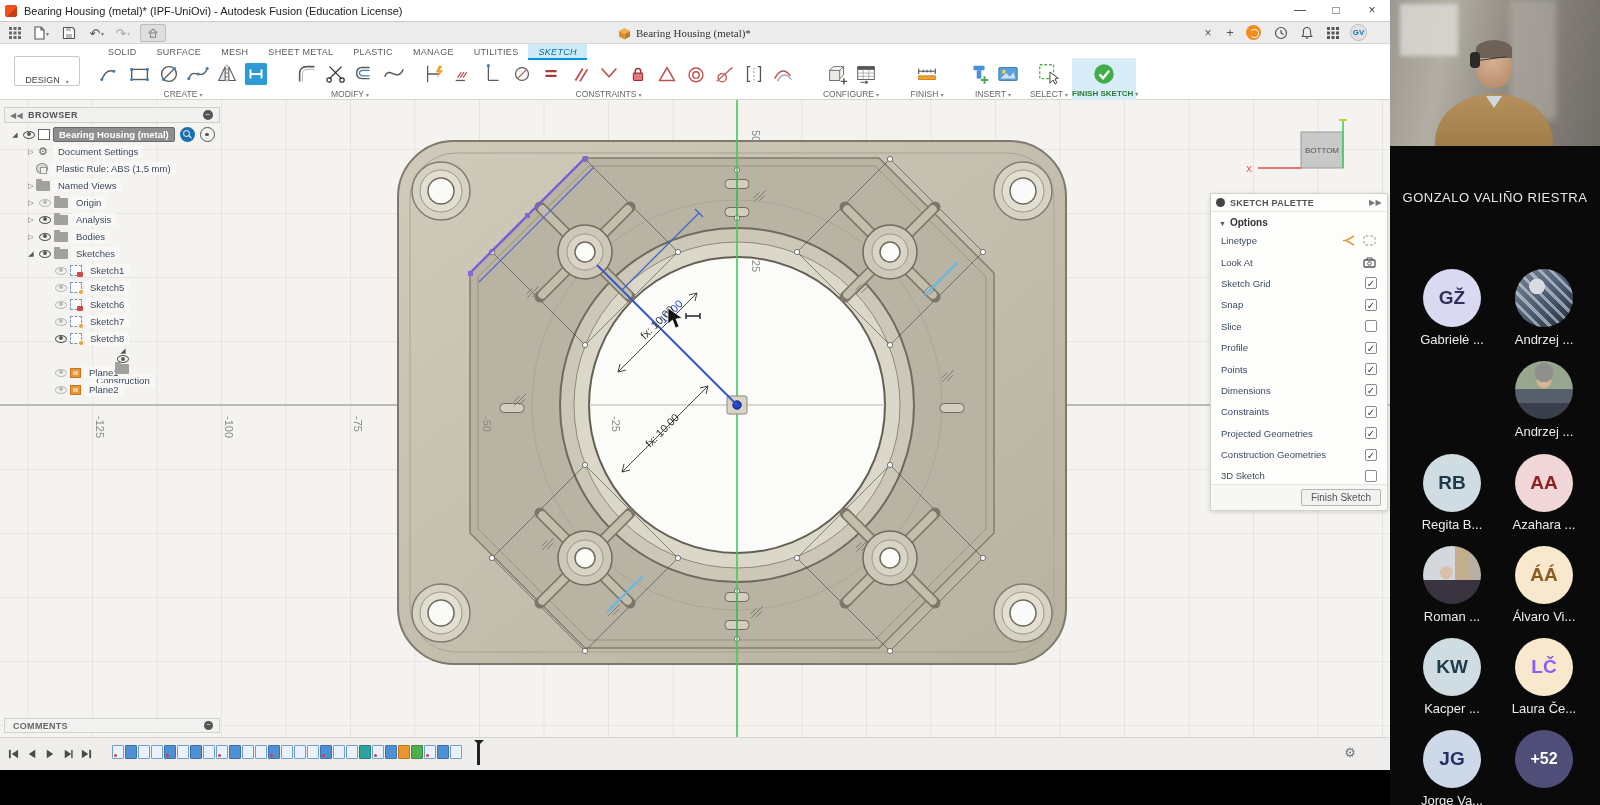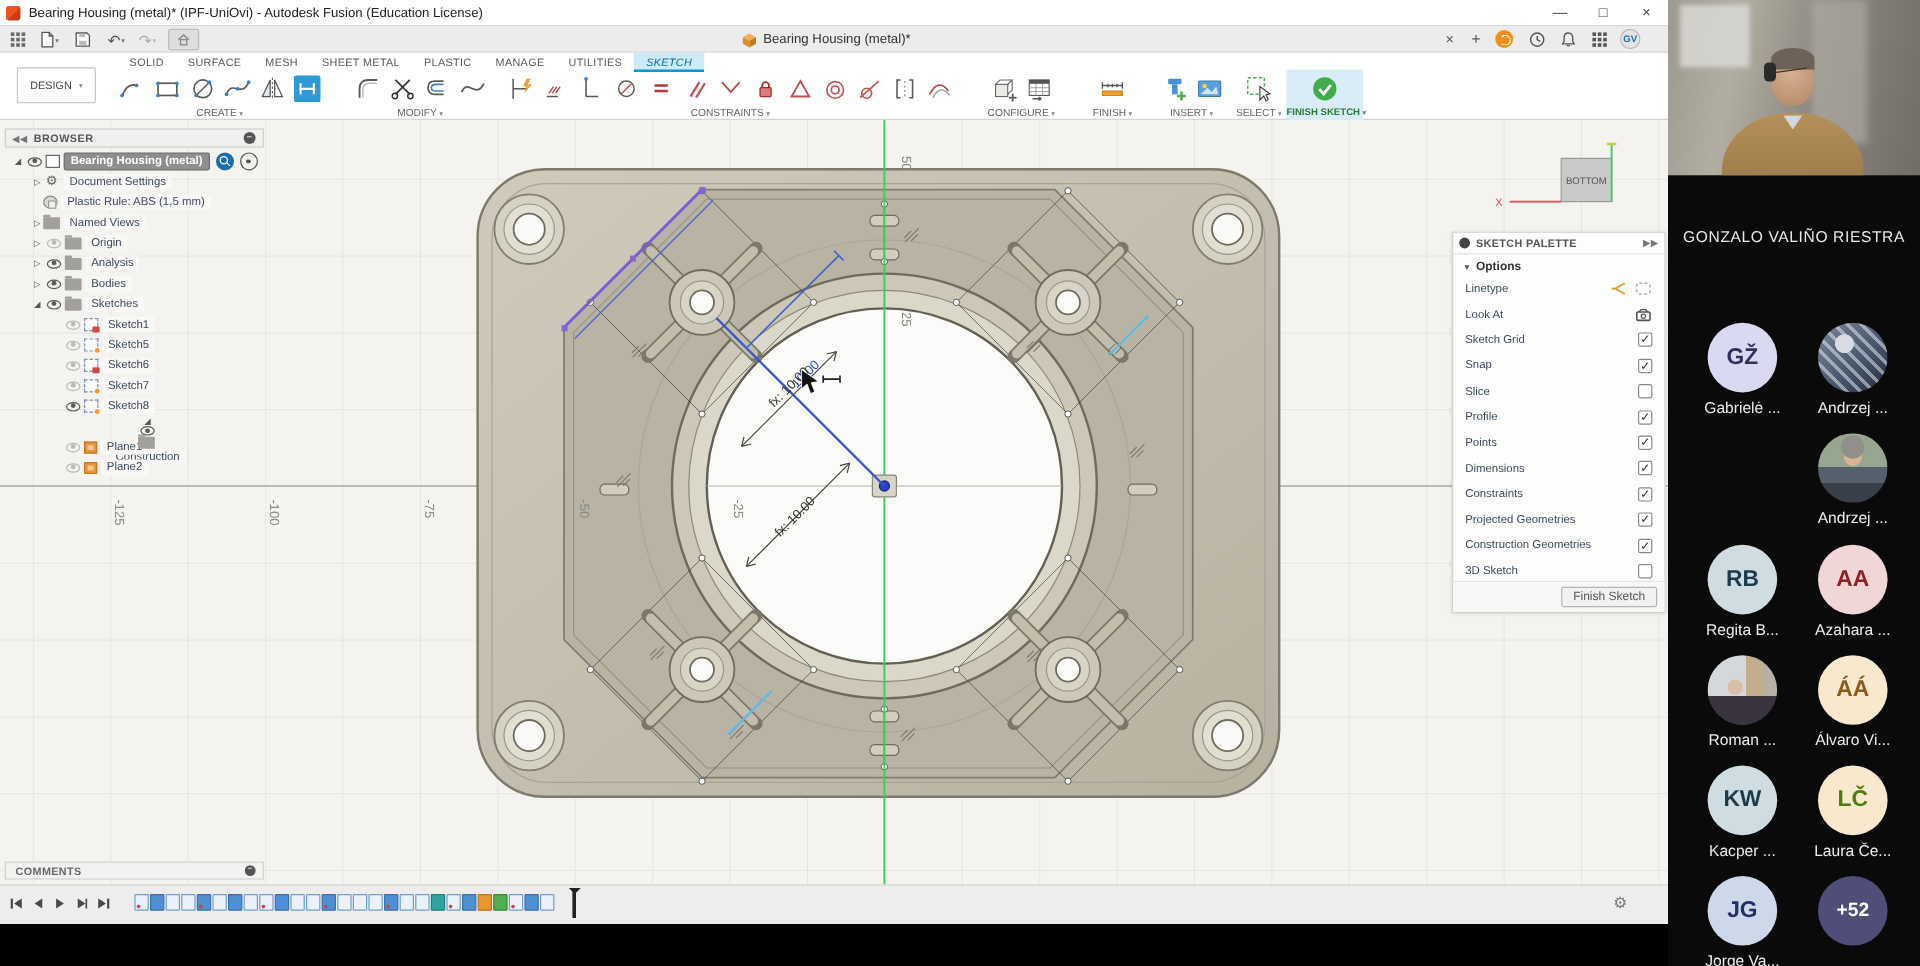--- a/index.html
+++ b/index.html
@@ -16,32 +16,32 @@
   #win-controls { position:absolute; right:0; top:0; height:22px; display:flex; }
   .wbtn { width:36px; height:22px; text-align:center; line-height:20px; font-size:12px; color:#444; cursor:default; }
 
   
   #qat { position:absolute; left:0; top:22px; width:100%; height:22px; background:#ececec; border-bottom:1px solid #d6d6d6; }
   .qico { position:absolute; top:2px; width:18px; height:18px; display:flex; align-items:center; justify-content:center; color:#555; }
   .qico svg { width:14px; height:14px; }
   .qcaret { position:absolute; top:8px; font-size:6px; color:#777; }
   #home-btn { position:absolute; left:140px; top:2px; width:26px; height:18px; background:#dedede; border:1px solid #bcbcbc; border-radius:2px; display:flex; align-items:center; justify-content:center; }
   #doc-tab { position:absolute; left:618px; top:2px; height:18px; display:flex; align-items:center; gap:5px; }
-  #doc-tab-label { font-size:11px; color:#333; }
+  #doc-tab-label { font-size:11px; color:#333;font-family:Liberation Serif, serif; }
   .qtxt { position:absolute; top:2px; font-size:12px; color:#555; width:16px; text-align:center; line-height:18px; }
   #job-status { position:absolute; left:1246px; top:3px; width:15px; height:15px; border-radius:50%; background:#f28c1b; }
   #job-status::after { content:""; position:absolute; left:4px; top:4px; width:7px; height:7px; border:1.5px solid #fff; border-radius:50%; border-left-color:transparent; }
   #gv-avatar { position:absolute; left:1350px; top:2px; width:17px; height:17px; border-radius:50%; background:#e3e3e3; border:1px solid #bbb; font-size:8px; font-weight:bold; color:#1b6fae; display:flex; align-items:center; justify-content:center; }
 
   
   #ribbon { position:absolute; left:0; top:44px; width:100%; height:56px; background:#fff; border-bottom:1px solid #d4d4d4; }
   #ribbon-tabs { position:absolute; left:98px; top:0; height:16px; display:flex; }
   .rtab { padding:1px 10px 0; font-size:9px; color:#5a5a5a; letter-spacing:.3px; height:16px; line-height:15px; }
   .rtab.active { background:#cdeaf7; color:#0b6e9e; box-shadow:inset 0 -2px 0 #0696d7;font-style:italic; }
-  #design-btn { position:absolute; left:14px; top:12px; width:66px; height:30px; border:1px solid #c8c8c8; background:#fff; border-radius:2px; font-size:9px; color:#444; display:flex; align-items:center; justify-content:center; gap:4px; }
+  #design-btn { position:absolute; left:14px; top:12px; width:66px; height:30px; border:1px solid #c8c8c8; background:#fff; border-radius:2px; font-size:9px; color:#444; display:flex; align-items:flex-end; justify-content:center; gap:4px; }
   .rgroup { position:absolute; top:16px; height:40px; }
   .ricons { display:flex; height:28px; }
   .ricon { width:29px; height:28px; display:flex; align-items:center; justify-content:center; }
   .ricon svg { width:24px; height:24px; }
   .rlabel { text-align:center; font-size:8.5px; color:#666; margin-top:1px; white-space:nowrap; }
   .caret { font-size:6px; color:#888; margin-left:2px; }
   .rdiv { position:absolute; top:58px; width:1px; height:38px; background:#e3e3e3; }
   #grp-finish { background:#d9edf8; left:1072px; top:14px; width:64px; height:42px; padding-top:2px; position:absolute; }
   #grp-finish .ricons { justify-content:center; }
 
@@ -1038,21 +1038,21 @@
         </div>
         <div class="pcell" style="left: 108px; top: 546px;">
           <div class="pavatar" style="background: rgb(248, 232, 205); color: rgb(138, 90, 30);">ÁÁ</div>
           <div class="pname">Álvaro Vi...</div>
         </div>
         <div class="pcell" style="left: 16px; top: 638px;">
           <div class="pavatar" style="background: rgb(207, 221, 226); color: rgb(29, 58, 74);">KW</div>
           <div class="pname">Kacper ...</div>
         </div>
         <div class="pcell" style="left: 108px; top: 638px;">
-          <div class="pavatar" style="background: rgb(248, 232, 205); color: #4d7c0f;">LČ</div>
+          <div class="pavatar" style="background: rgb(248, 232, 205); color: #8b5cf6;">LČ</div>
           <div class="pname">Laura Če...</div>
         </div>
         <div class="pcell" style="left: 16px; top: 730px;">
           <div class="pavatar" style="background: rgb(205, 216, 232); color: rgb(34, 48, 106);">JG</div>
           <div class="pname">Jorge Va...</div>
         </div>
         <div class="pcell" style="left: 108px; top: 730px;">
           <div class="pavatar" style="background: rgb(78, 78, 120); color: rgb(255, 255, 255); font-size: 16px;">+52</div>
         </div>
       </div>

